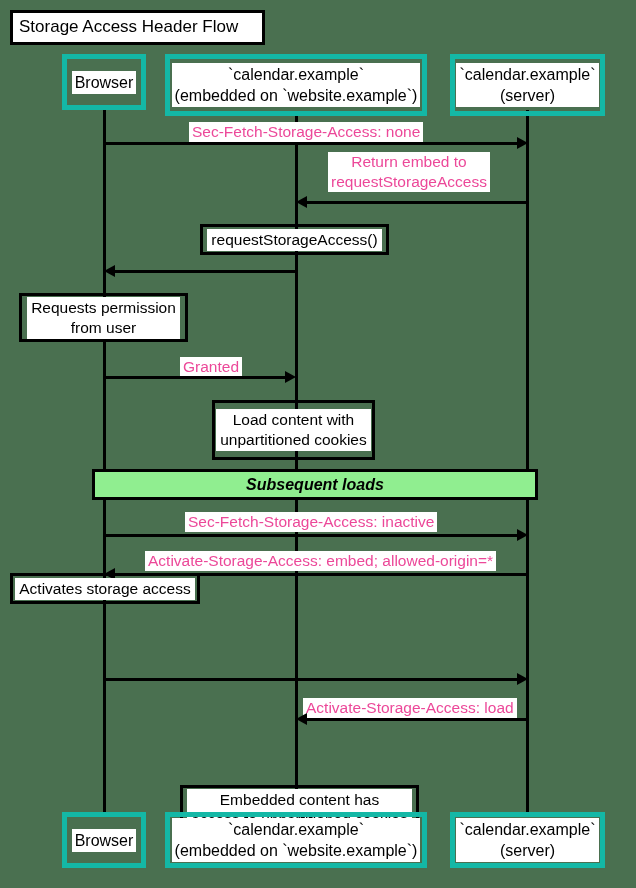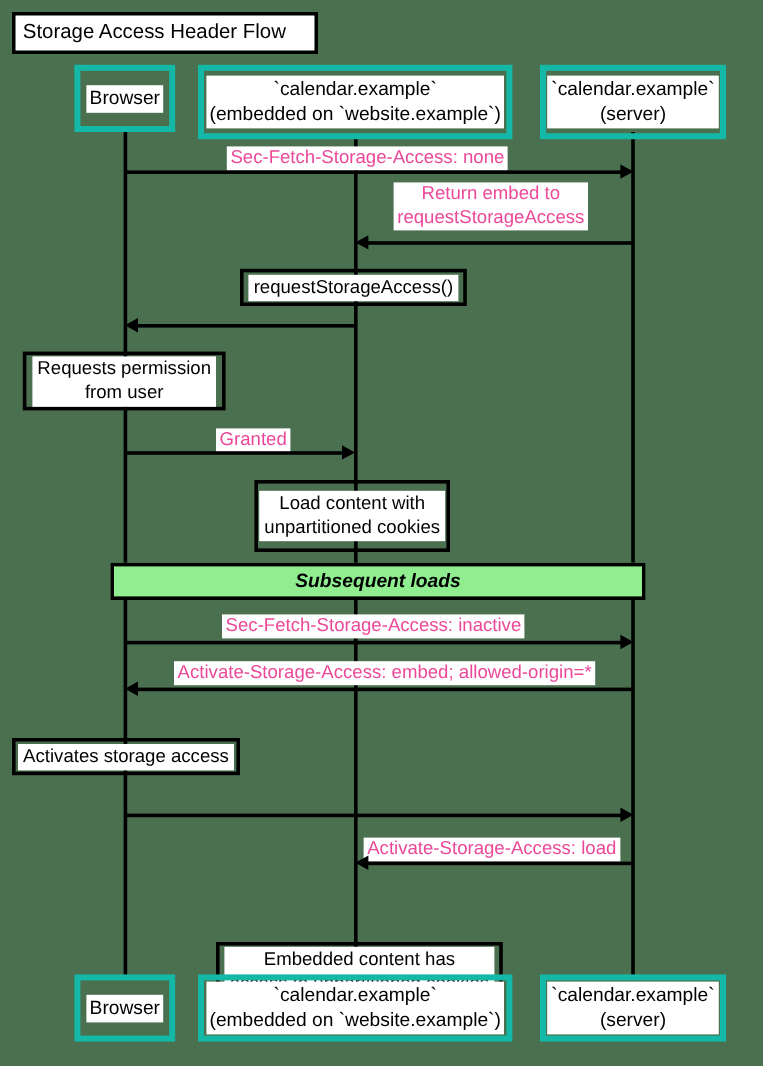--- a/index.html
+++ b/index.html
@@ -181,21 +181,21 @@
   </div>
 
   <div class="abs msglabel" style="left:185px; top:512px;">Sec-Fetch-Storage-Access: inactive</div>
   <div class="abs msgline" style="left:104px; top:534px; width:414px;"></div>
   <div class="abs arrowhead right" style="left:517px; top:529px;"></div>
 
   <div class="abs msglabel" style="left:145px; top:551px;">Activate-Storage-Access: embed; allowed-origin=*</div>
   <div class="abs msgline" style="left:113px; top:573px; width:414px;"></div>
   <div class="abs arrowhead left" style="left:104px; top:568px;"></div>
 
-  <div class="abs note" style="left:10px; top:615px; width:190px; height:31px;">
+  <div class="abs note" style="left:10px; top:573px; width:190px; height:31px;">
     <span class="ntext">Activates storage access</span>
   </div>
 
   <div class="abs msgline" style="left:104px; top:678px; width:414px;"></div>
   <div class="abs arrowhead right" style="left:517px; top:673px;"></div>
 
   <div class="abs msglabel" style="left:303px; top:698px;">Activate-Storage-Access: load</div>
   <div class="abs msgline" style="left:306px; top:718px; width:221px;"></div>
   <div class="abs arrowhead left" style="left:296px; top:713px;"></div>
 

